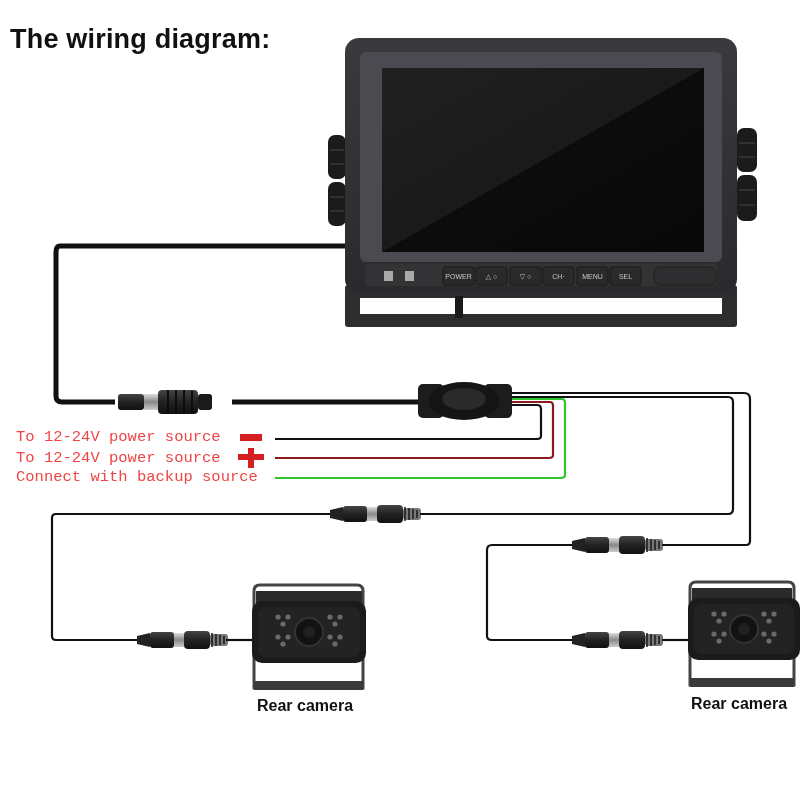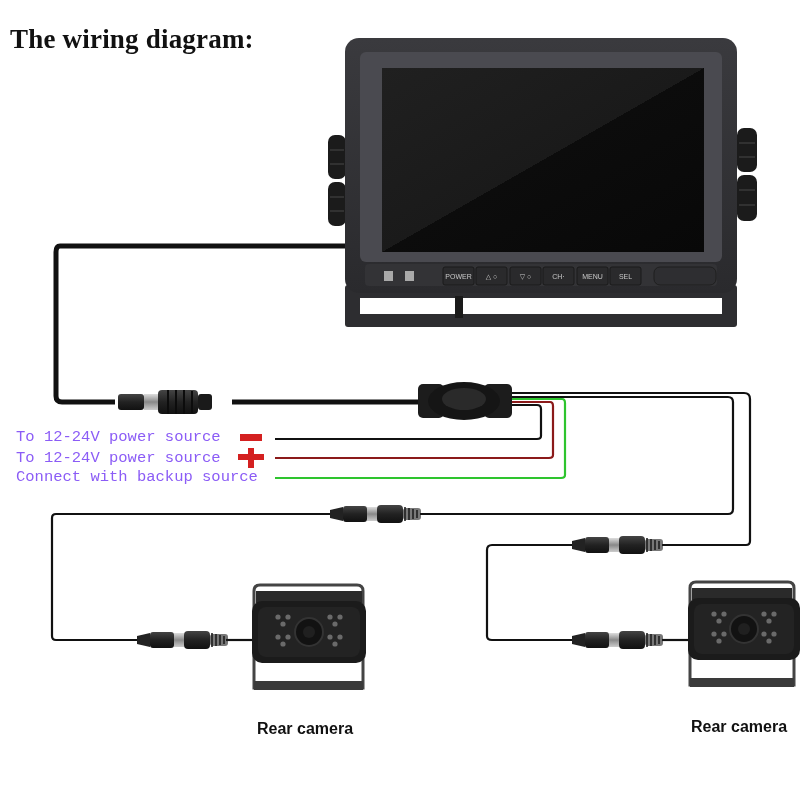--- a/index.html
+++ b/index.html
@@ -1,20 +1,20 @@
 <!DOCTYPE html>
 <html><head>
 <meta charset="utf-8">
 <style>
   html, body { margin:0; padding:0; background:#ffffff; }
   body { width:800px; height:800px; position:relative; overflow:hidden; font-family:"Liberation Sans", sans-serif; }
   #canvas { position:absolute; left:0; top:0; width:800px; height:800px; }
-  .title { position:absolute; left:10px; top:24px; font-size:27px; font-weight:bold; color:#111; font-family:Liberation Serif, serif; letter-spacing:0.2px; }
-  .legend-line { position:absolute; left:16px; font-family:"Liberation Mono", "DejaVu Sans Mono", monospace; font-size:15.5px; color:#8b5cf6; white-space:nowrap;text-align:right; }
-  .cam-label { position:absolute; font-family:"Liberation Sans", sans-serif; font-weight:bold; font-size:16px; color:#111; white-space:nowrap;margin-top:23px; }
+  .title { position:absolute; left:10px; top:24px; font-size:27px; font-weight:bold; color:#111; font-family:Liberation Sans, sans-serif; letter-spacing:0.2px; }
+  .legend-line { position:absolute; left:16px; font-family:"Liberation Mono", "DejaVu Sans Mono", monospace; font-size:15.5px; color:#ef4444; white-space:nowrap;text-align:right; }
+  .cam-label { position:absolute; font-family:"Liberation Sans", sans-serif; font-weight:bold; font-size:16px; color:#111; white-space:nowrap; }
   .btn-label { font-family:"Liberation Sans", sans-serif; font-size:7px; fill:#c8c8c8; }
 </style>
 </head>
 <body>
 
 <div id="canvas">
 <svg width="800" height="800" viewBox="0 0 800 800" xmlns="http://www.w3.org/2000/svg">
   <defs>
     <linearGradient id="bezel" x1="0" y1="0" x2="0" y2="1">
       <stop offset="0" stop-color="#3a3a3e"></stop>

